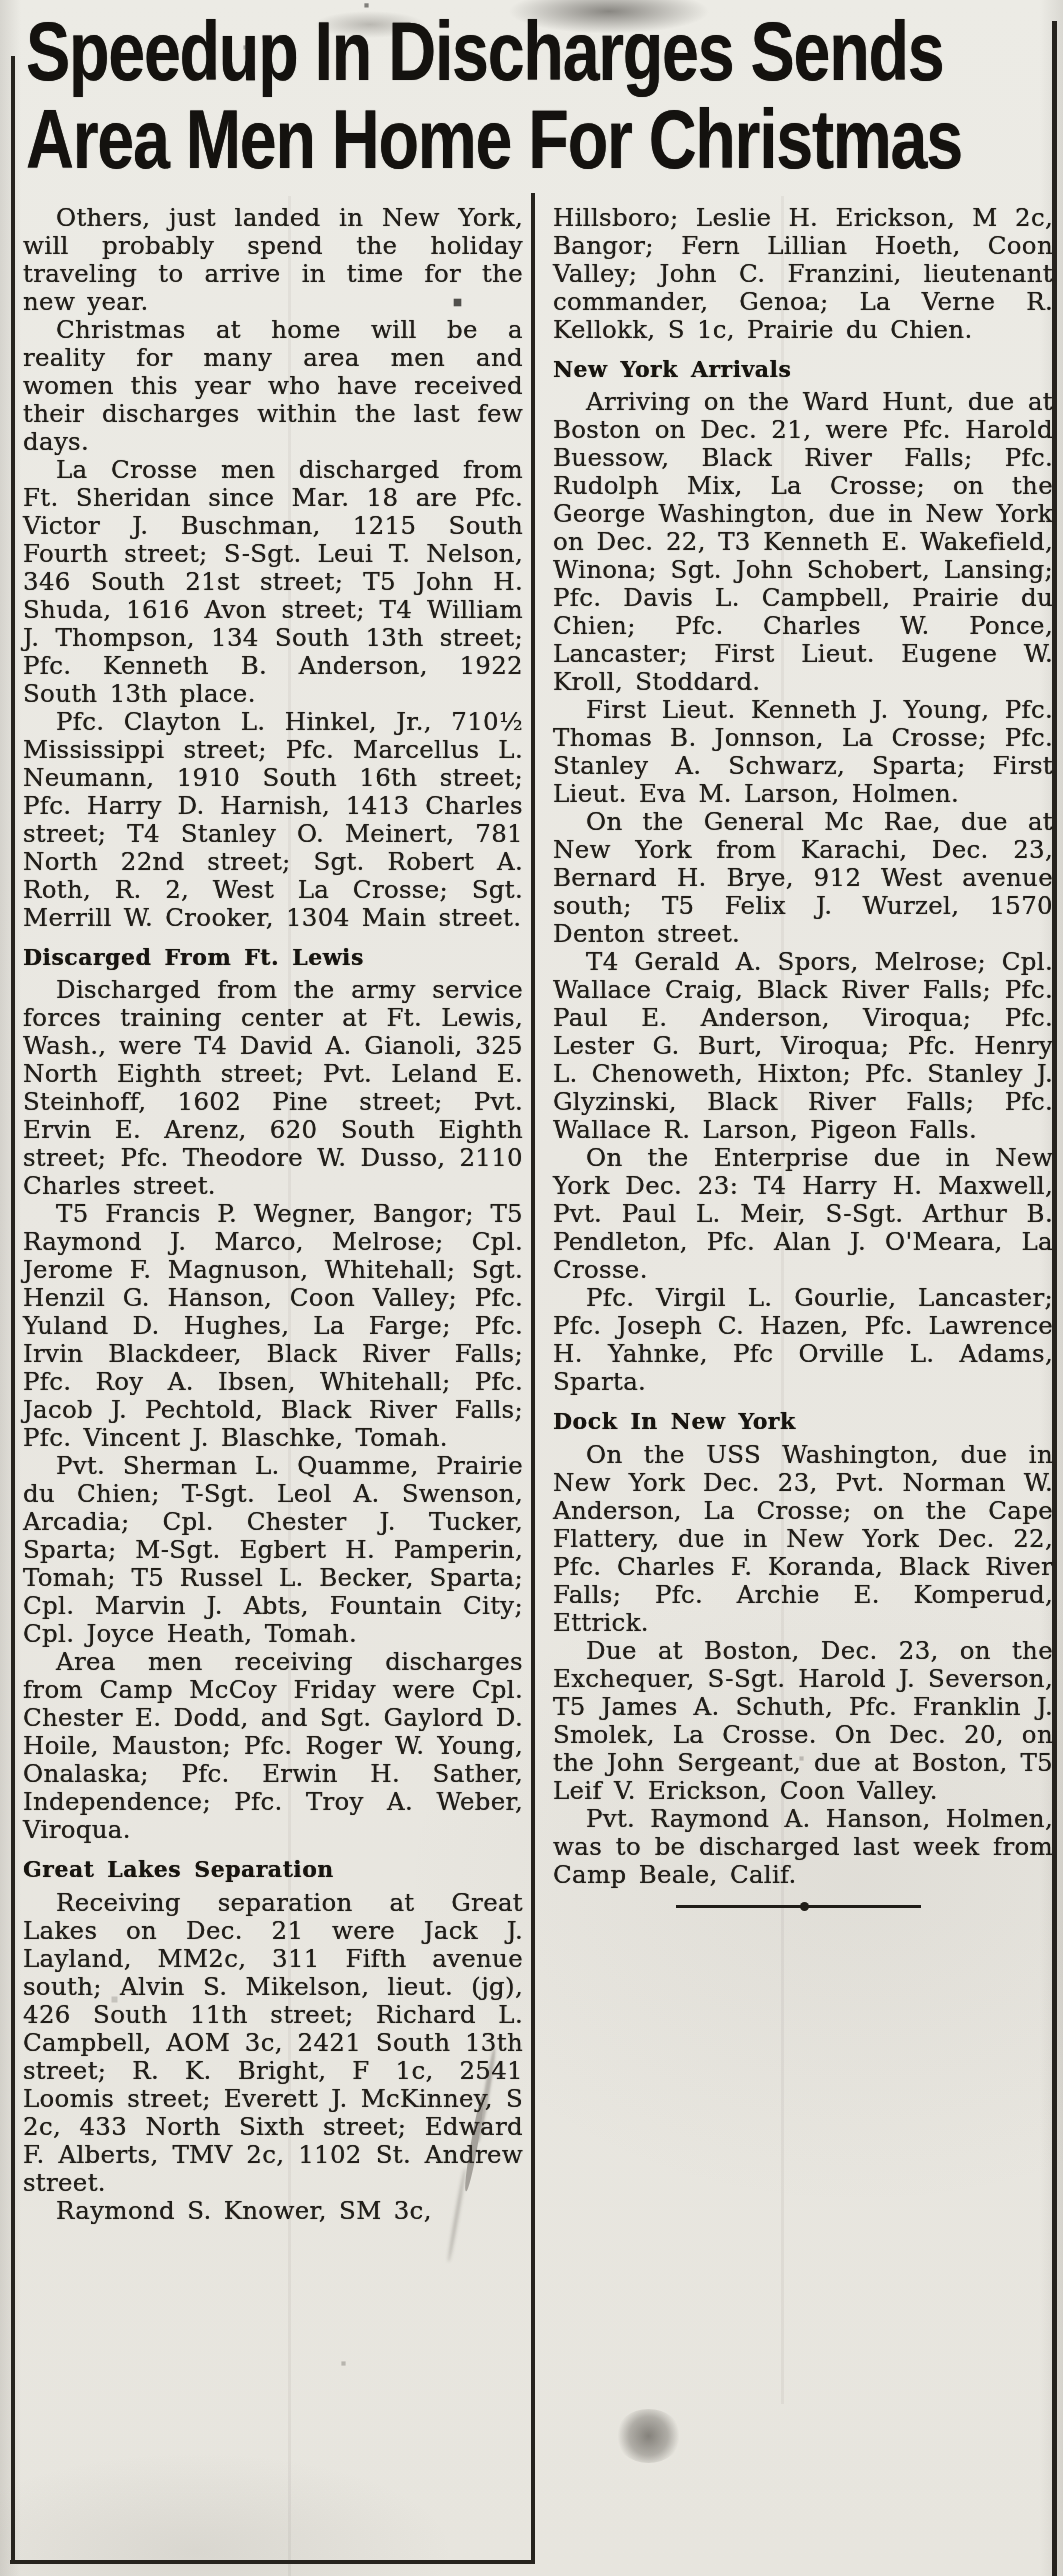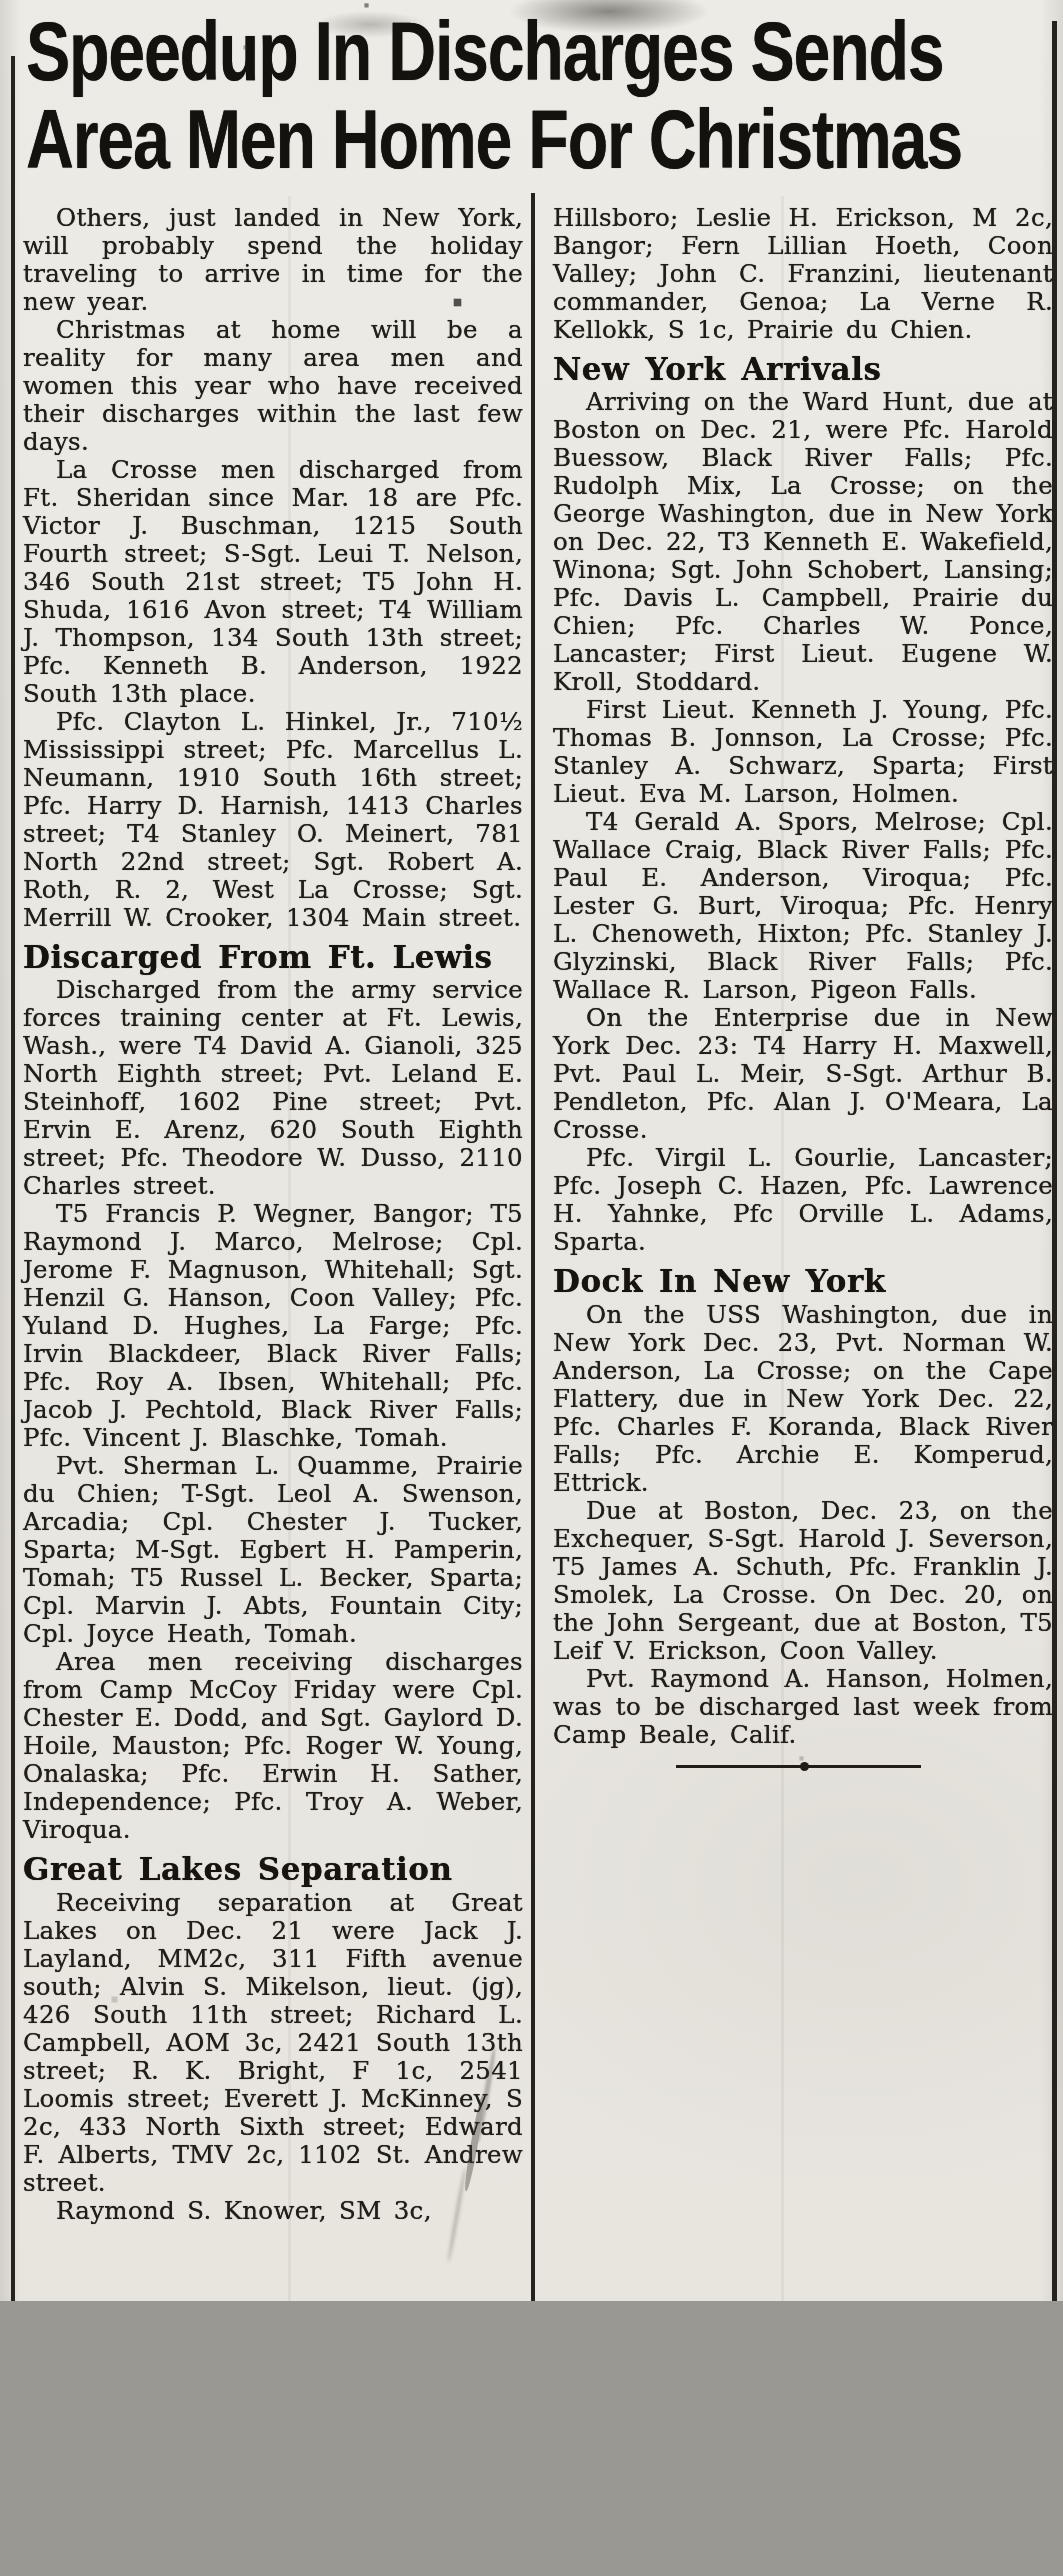--- a/index.html
+++ b/index.html
@@ -1,18 +1,18 @@
 <!DOCTYPE html>
 <html style="font-size:13px"><head>
 <meta charset="utf-8">
 <style>
   html,body{margin:0;padding:0;background:#9a9892;}
   .page{
     position:relative;
-    width:1064px;height:2301px;
+    width:1064px;height:2576px;
     overflow:hidden;
     font-family:"DejaVu Serif","Liberation Serif",serif;
     color:#211e19;
     background:
       radial-gradient(ellipse 139px 31px at 609px 11.4px, rgba(55,52,48,.55), rgba(55,52,48,0) 72%),
       radial-gradient(ellipse 74px 18px at 370px 24.5px, rgba(70,66,60,.30), rgba(70,66,60,0) 75%),
       radial-gradient(ellipse 343px 131px at 196px 2551px, rgba(95,90,82,.10), rgba(95,90,82,0) 75%),
       radial-gradient(ellipse 572px 409px at 859px 1881px, rgba(120,114,104,.07), rgba(120,114,104,0) 80%),
       linear-gradient(90deg, rgba(100,95,88,.16) 0px, rgba(100,95,88,0) 21px),
       linear-gradient(90deg, rgba(100,95,88,0) 1040px, rgba(100,95,88,.14) 1064px),
@@ -45,21 +45,21 @@
     letter-spacing:0.3px;word-spacing:4.1px;
     text-align:justify;
     text-shadow:0 0 0.7px rgba(28,24,19,.9);
   }
   .col-left{left:23px;width:500px;}
   .col-right{left:553px;width:500px;}
 
   .body-para{margin:0;text-indent:33px;}
   .body-para.no-indent{text-indent:0;}
   .subhead{
-    margin:10.6px 0 5.7px 0;font-size:31px;line-height:28px;
+    margin:10.6px 0 5.7px 0;font-size:22px;line-height:28px;
     font-weight:bold;text-indent:0;text-align:left;
     letter-spacing:0.5px;word-spacing:4.9px;color:#17140f;
   }
   .end-divider{
     position:relative;margin:16.4px 0 0 123px;width:245px;height:3.3px;
     background:#201d18;
   }
   .end-divider::after{
     content:"";position:absolute;left:124px;top:-3.3px;width:9px;height:9px;
     border-radius:50%;background:#201d18;
@@ -117,20 +117,21 @@
       <p class="body-para">Area men receiving discharges from Camp McCoy Friday were Cpl. Chester E. Dodd, and Sgt. Gaylord D. Hoile, Mauston; Pfc. Roger W. Young, Onalaska; Pfc. Erwin H. Sather, Independence; Pfc. Troy A. Weber, Viroqua.</p>
       <h2 class="subhead">Great Lakes Separation</h2>
       <p class="body-para">Receiving separation at Great Lakes on Dec. 21 were Jack J. Layland, MM2c, 311 Fifth avenue south; Alvin S. Mikelson, lieut. (jg), 426 South 11th street; Richard L. Campbell, AOM 3c, 2421 South 13th street; R. K. Bright, F 1c, 2541 Loomis street; Everett J. McKinney, S 2c, 433 North Sixth street; Edward F. Alberts, TMV 2c, 1102 St. Andrew street.</p>
       <p class="body-para">Raymond S. Knower, SM 3c,</p>
     </div>
   <div class="col col-right" id="col-right">
       <p class="body-para no-indent">Hillsboro; Leslie H. Erickson, M 2c, Bangor; Fern Lillian Hoeth, Coon Valley; John C. Franzini, lieutenant commander, Genoa; La Verne R. Kellokk, S 1c, Prairie du Chien.</p>
       <h2 class="subhead">New York Arrivals</h2>
       <p class="body-para">Arriving on the Ward Hunt, due at Boston on Dec. 21, were Pfc. Harold Buessow, Black River Falls; Pfc. Rudolph Mix, La Crosse; on the George Washington, due in New York on Dec. 22, T3 Kenneth E. Wakefield, Winona; Sgt. John Schobert, Lansing; Pfc. Davis L. Campbell, Prairie du Chien; Pfc. Charles W. Ponce, Lancaster; First Lieut. Eugene W. Kroll, Stoddard.</p>
       <p class="body-para">First Lieut. Kenneth J. Young, Pfc. Thomas B. Jonnson, La Crosse; Pfc. Stanley A. Schwarz, Sparta; First Lieut. Eva M. Larson, Holmen.</p>
+      <p class="body-para">On the General Mc Rae, due at New York from Karachi, Dec. 23, Bernard H. Brye, 912 West avenue south; T5 Felix J. Wurzel, 1570 Denton street.</p>
       <p class="body-para">T4 Gerald A. Spors, Melrose; Cpl. Wallace Craig, Black River Falls; Pfc. Paul E. Anderson, Viroqua; Pfc. Lester G. Burt, Viroqua; Pfc. Henry L. Chenoweth, Hixton; Pfc. Stanley J. Glyzinski, Black River Falls; Pfc. Wallace R. Larson, Pigeon Falls.</p>
       <p class="body-para">On the Enterprise due in New York Dec. 23: T4 Harry H. Maxwell, Pvt. Paul L. Meir, S-Sgt. Arthur B. Pendleton, Pfc. Alan J. O'Meara, La Crosse.</p>
       <p class="body-para">Pfc. Virgil L. Gourlie, Lancaster; Pfc. Joseph C. Hazen, Pfc. Lawrence H. Yahnke, Pfc Orville L. Adams, Sparta.</p>
       <h2 class="subhead">Dock In New York</h2>
       <p class="body-para">On the USS Washington, due in New York Dec. 23, Pvt. Norman W. Anderson, La Crosse; on the Cape Flattery, due in New York Dec. 22, Pfc. Charles F. Koranda, Black River Falls; Pfc. Archie E. Komperud, Ettrick.</p>
       <p class="body-para">Due at Boston, Dec. 23, on the Exchequer, S-Sgt. Harold J. Severson, T5 James A. Schuth, Pfc. Franklin J. Smolek, La Crosse. On Dec. 20, on the John Sergeant, due at Boston, T5 Leif V. Erickson, Coon Valley.</p>
       <p class="body-para">Pvt. Raymond A. Hanson, Holmen, was to be discharged last week from Camp Beale, Calif.</p>
       <div class="end-divider"></div>
     </div>
 

